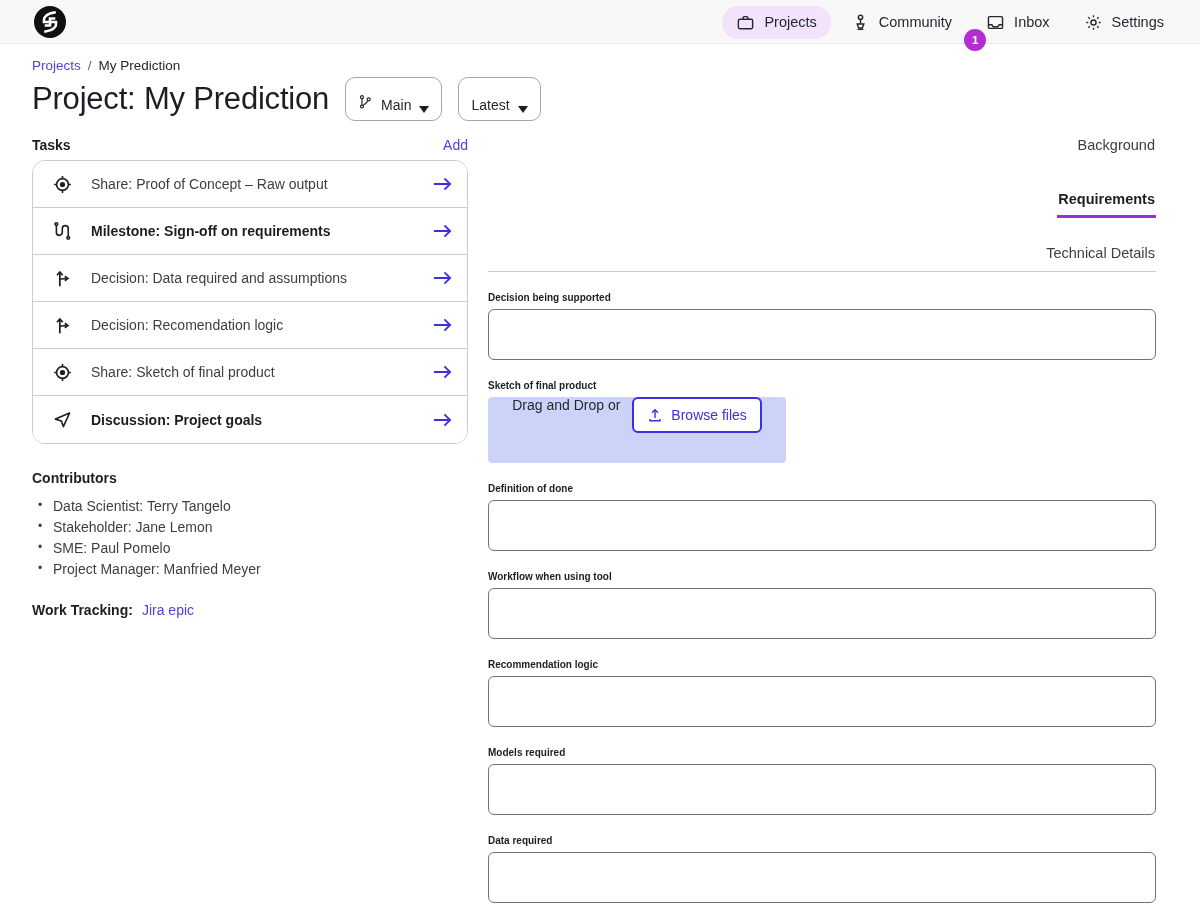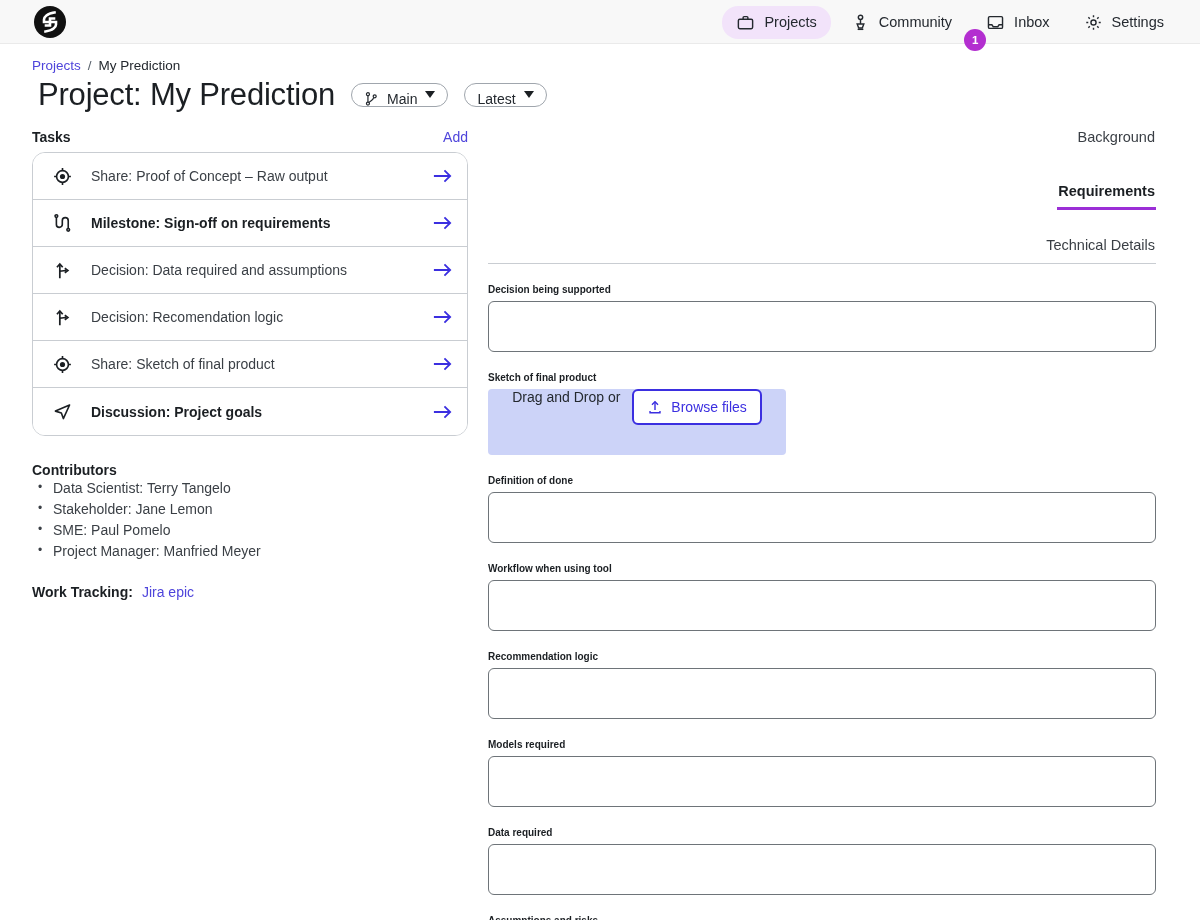--- a/index.html
+++ b/index.html
@@ -68,41 +68,40 @@
     color: #24292f;
     display: flex; align-items: center; gap: 7px;
   }
   .breadcrumb a { color: #4e44db; text-decoration: none; cursor: pointer; }
   .breadcrumb .sep { color: #57606a; }
   .title-row {
     display: flex;
     align-items: center;
     gap: 16px;
     margin-top: 4px;
-    margin-left: 6px;
   }
   .page-title {
     font-size: 31px;
     font-weight: normal;
     margin: 0;
     letter-spacing: -0.2px;
     color: #1b1f23;
   }
   .dropdown {
     display: flex;
-    align-items: flex-start;
+    align-items: flex-end;
     gap: 8px;
     border: 1px solid #a0a6ad;
-    border-radius: 16px;
+    border-radius: 10px;
     background: #fff;
     padding: 7px 12px;
     font-size: 14px;
     cursor: pointer;
     color: #24292f;
-    height: 24px;
+    height: 44px;
   }
   .caret {
     width: 0; height: 0;
     border-left: 5.5px solid transparent;
     border-right: 5.5px solid transparent;
     border-top: 7px solid #1b1f23;
   }
 
   
   .body-wrap { display: flex; padding: 16px 0 0 0; }
@@ -146,21 +145,21 @@
   .task-label {
     flex: 1;
     font-size: 14px;
     color: #3a3f45;
   }
   .task-label.bold { font-weight: bold; color: #1b1f23; }
   .task-arrow { flex: 0 0 26px; display: flex; justify-content: flex-end; }
 
   
   .contrib-block { margin-top: 26px; }
-  .contrib-title { font-size: 14px; font-weight: bold; color: #1b1f23; }
+  .contrib-title { font-size: 14px; font-weight: bold; color: #1b1f23; margin-bottom: 10px; }
   .contrib-list { list-style: none; margin: 0; padding: 0; }
   .contrib-list li {
     font-size: 14px;
     color: #3a3f45;
     line-height: 21px;
     padding-left: 21px;
     position: relative;
   }
   .contrib-list li::before {
     content: "\2022";

